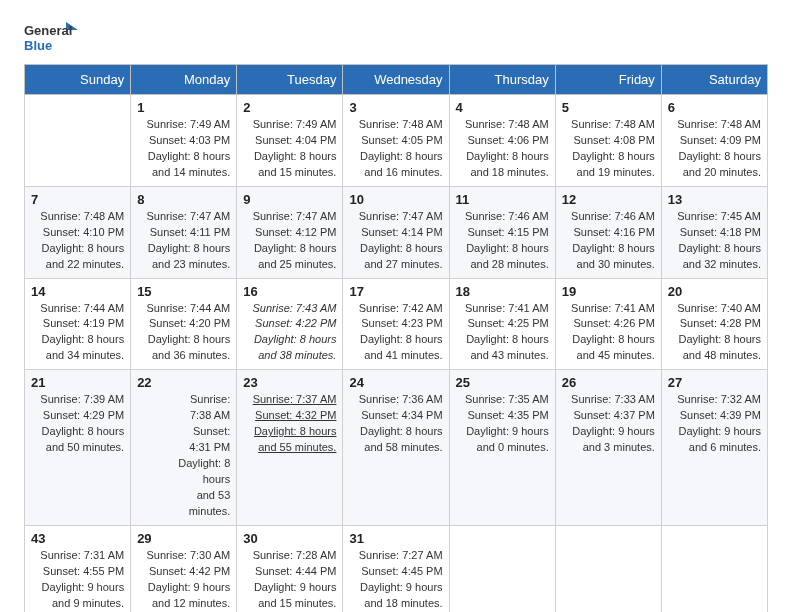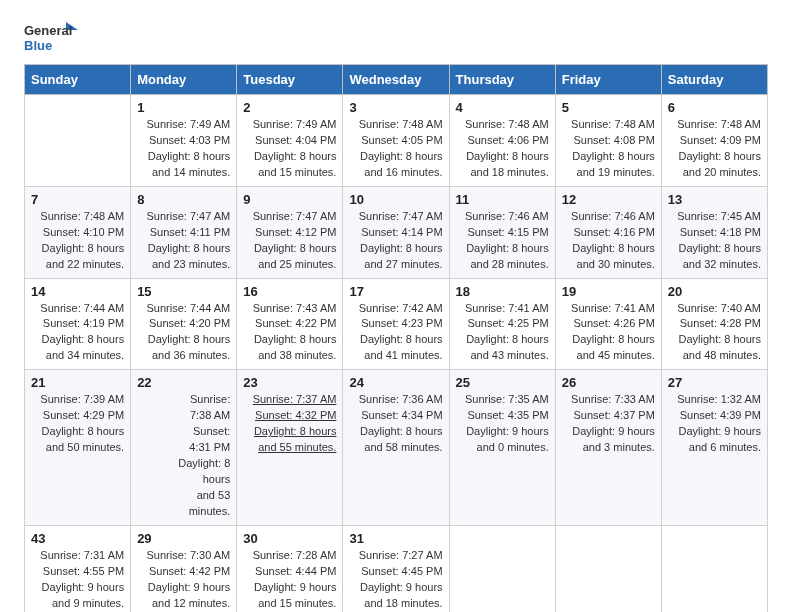--- a/index.html
+++ b/index.html
@@ -37,23 +37,23 @@
     }
     table {
       width: 100%;
       border-collapse: collapse;
       table-layout: fixed;
     }
     thead tr th {
       background-color: #2a6db5;
       color: #fff;
       font-size: 13px;
-      font-weight: bold;
+      font-weight: normal;
       padding: 7px 6px;
-      text-align: left;
+      text-align: right;
       border: 1px solid #c0c0c0;
     }
     tbody tr td {
       border: 1px solid #d0d0d0;
       vertical-align: top;
       padding: 5px 6px;
       font-size: 11px;
       color: #333;
       background: #fff;
       height: 88px;
@@ -214,21 +214,21 @@
         </td>
         <td>
           <span class="day-num">15</span>
           <div class="cell-text" style="white-space: pre-line;">Sunrise: 7:44 AM
 Sunset: 4:20 PM
 Daylight: 8 hours
 and 36 minutes.</div>
         </td>
         <td>
           <span class="day-num">16</span>
-          <div class="cell-text" style="white-space: pre-line;">Sunrise: 7:43 AM
+          <div class="cell-text" style="white-space: pre-line; font-style: italic;">Sunrise: 7:43 AM
 Sunset: 4:22 PM
 Daylight: 8 hours
 and 38 minutes.</div>
         </td>
         <td>
           <span class="day-num">17</span>
           <div class="cell-text" style="white-space: pre-line;">Sunrise: 7:42 AM
 Sunset: 4:23 PM
 Daylight: 8 hours
 and 41 minutes.</div>
@@ -293,21 +293,21 @@
         </td>
         <td>
           <span class="day-num">26</span>
           <div class="cell-text" style="white-space: pre-line;">Sunrise: 7:33 AM
 Sunset: 4:37 PM
 Daylight: 9 hours
 and 3 minutes.</div>
         </td>
         <td>
           <span class="day-num">27</span>
-          <div class="cell-text" style="white-space: pre-line;">Sunrise: 1:32 AM
+          <div class="cell-text" style="white-space: pre-line;">Sunrise: 7:32 AM
 Sunset: 4:39 PM
 Daylight: 9 hours
 and 6 minutes.</div>
         </td>
       </tr>
       <tr>
         <td>
           <span class="day-num">43</span>
           <div class="cell-text" style="white-space: pre-line;">Sunrise: 7:31 AM
 Sunset: 4:55 PM

